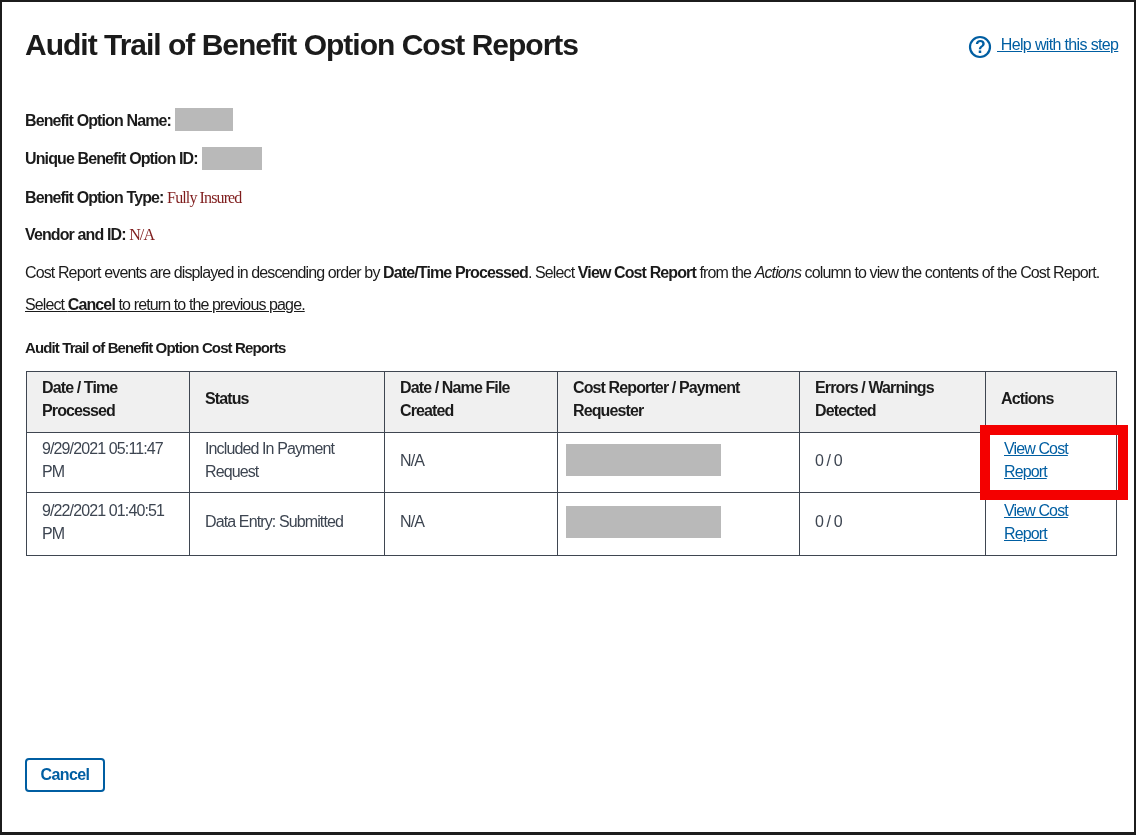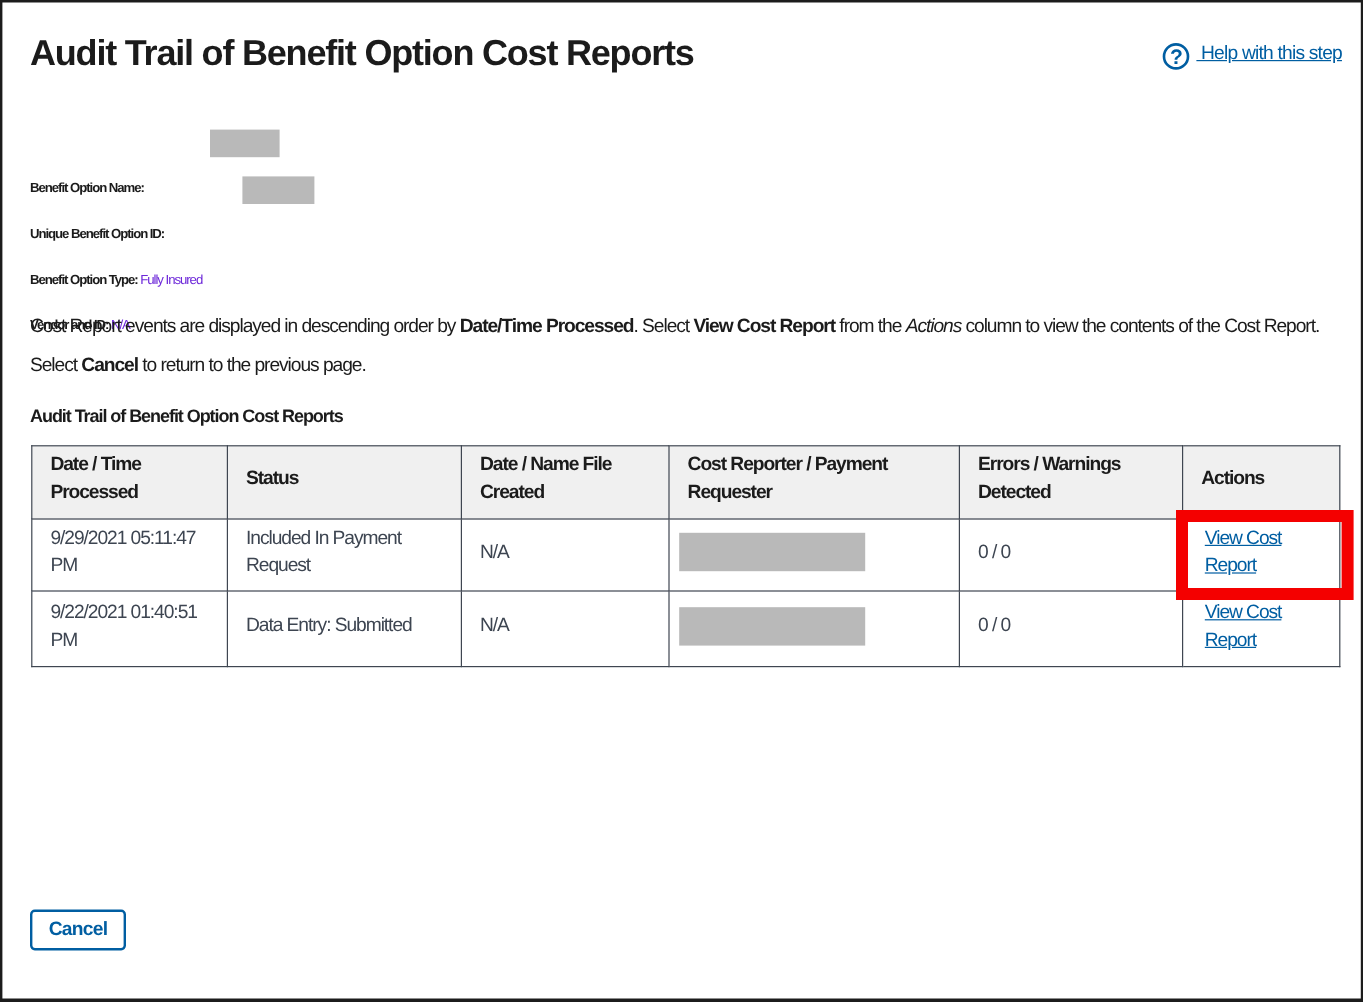--- a/index.html
+++ b/index.html
@@ -1,22 +1,22 @@
 <!DOCTYPE html>
 <html><head>
 <meta charset="utf-8">
 <style>
   * { margin:0; padding:0; box-sizing:border-box; }
   html,body { width:1136px; height:836px; background:#fff; }
   body { font-family:"Liberation Sans",sans-serif; color:#1b1b1b; position:relative;
          border:2px solid #1c1c1c; border-bottom-width:3px; height:835px; overflow:hidden; letter-spacing:-0.88px; }
   .abs { position:absolute; }
   h1 { font-size:30px; line-height:30px; font-weight:bold; letter-spacing:-1.0px; color:#1b1b1b; }
-  .lbl { font-size:11px; line-height:16px; font-weight:bold; white-space:nowrap;margin-top:36px; }
-  .lbl .norm { font-weight:normal; color:#6d28d9; }
+  .lbl { font-size:16px; line-height:16px; font-weight:bold; white-space:nowrap; }
+  .lbl .norm { font-weight:normal; color:#7f1d1d;font-family:Liberation Serif, serif; }
   .redact { position:absolute; background:#b9b9b9; }
   .para { font-size:16px; line-height:16px; white-space:nowrap; }
   a.blue { color:#005ea2; text-decoration:underline; }
   table { border-collapse:collapse; table-layout:fixed; }
   th, td { border:1px solid #3f4651; vertical-align:middle; text-align:left;
            padding:3px 8px 8px 15px; font-size:16px; line-height:23px; }
   th { background:#f0f0f0; font-weight:bold; color:#1b1b1b; padding-top:2px; padding-bottom:9px; }
   td { color:#3d4551; }
 </style>
 </head>
@@ -32,21 +32,21 @@
   </div>
 
   <div class="abs lbl" style="left:23px; top:110.5px;">Benefit Option Name:</div>
   <div class="redact" style="left:173px; top:106px; width:58px; height:23px;"></div>
   <div class="abs lbl" style="left:23px; top:149px;text-align:right;">Unique Benefit Option ID:</div>
   <div class="redact" style="left:200px; top:145px; width:60px; height:23px;"></div>
   <div class="abs lbl" style="left:23px; top:187.5px;">Benefit Option Type: <span class="norm">Fully Insured</span></div>
   <div class="abs lbl" style="left:23px; top:225px;">Vendor and ID: <span class="norm">N/A</span></div>
 
   <div class="abs para" style="left:23px; top:262.5px;">Cost Report events are displayed in descending order by <b>Date/Time Processed</b>. Select <b>View Cost Report</b> from the <i>Actions</i> column to view the contents of the Cost Report.</div>
-  <div class="abs para" style="left:23px; top:295px;">Select <b>Cancel</b> to return to the previous page.</div>
+  <div class="abs para" style="left:23px; top:295px;text-decoration:underline;">Select <b>Cancel</b> to return to the previous page.</div>
   <div class="abs" style="left:23px; top:338px; font-size:15px; line-height:15px; font-weight:bold;">Audit Trail of Benefit Option Cost Reports</div>
 
   <table class="abs" style="left:24px; top:369px; width:1090px;">
     <colgroup>
       <col style="width:163px">
       <col style="width:195px">
       <col style="width:173px">
       <col style="width:242px">
       <col style="width:186px">
       <col style="width:131px">

